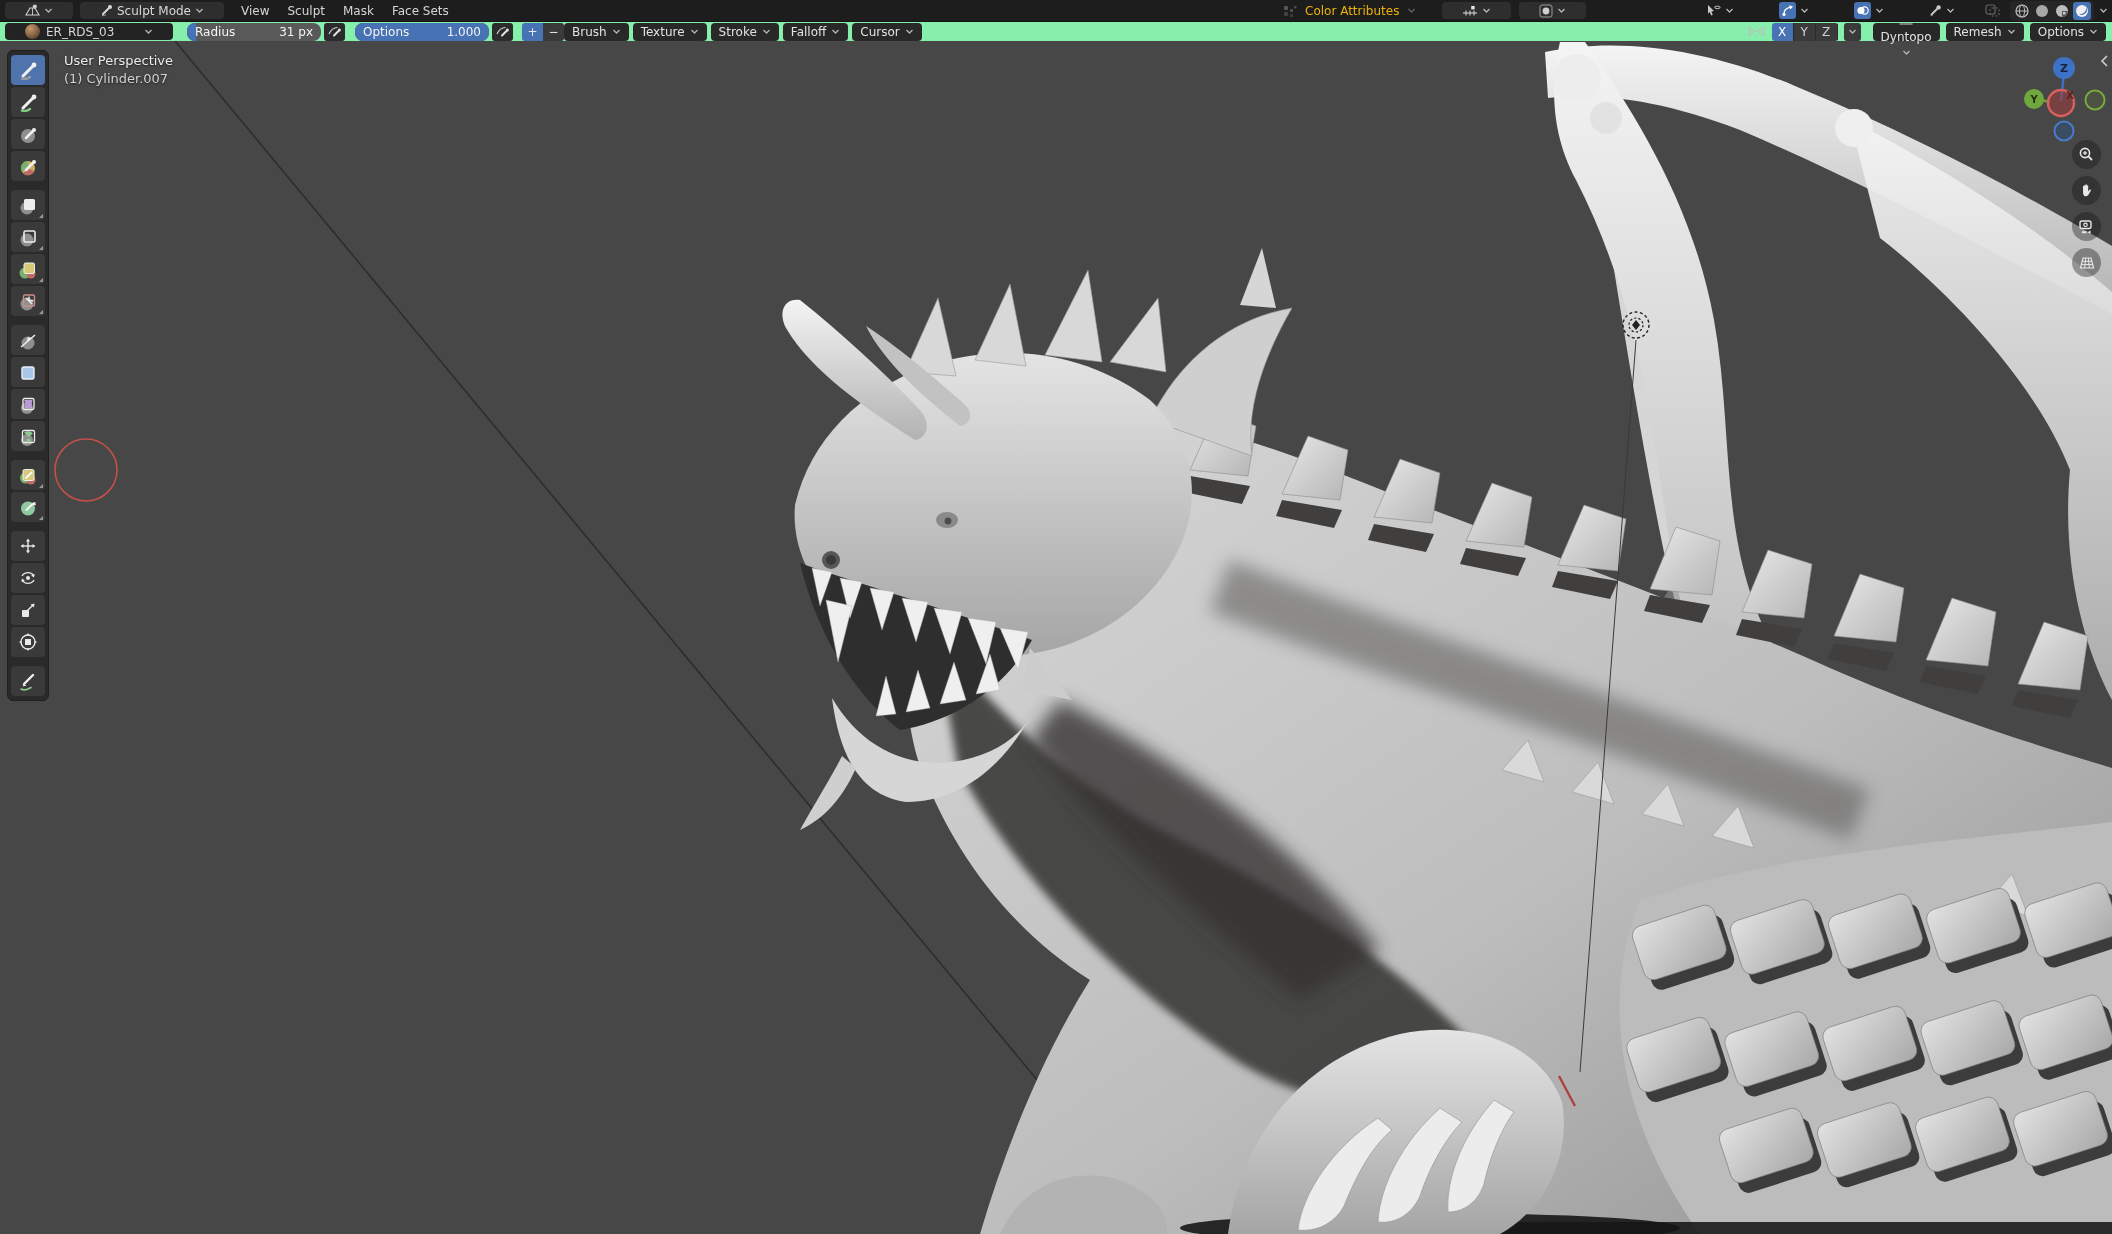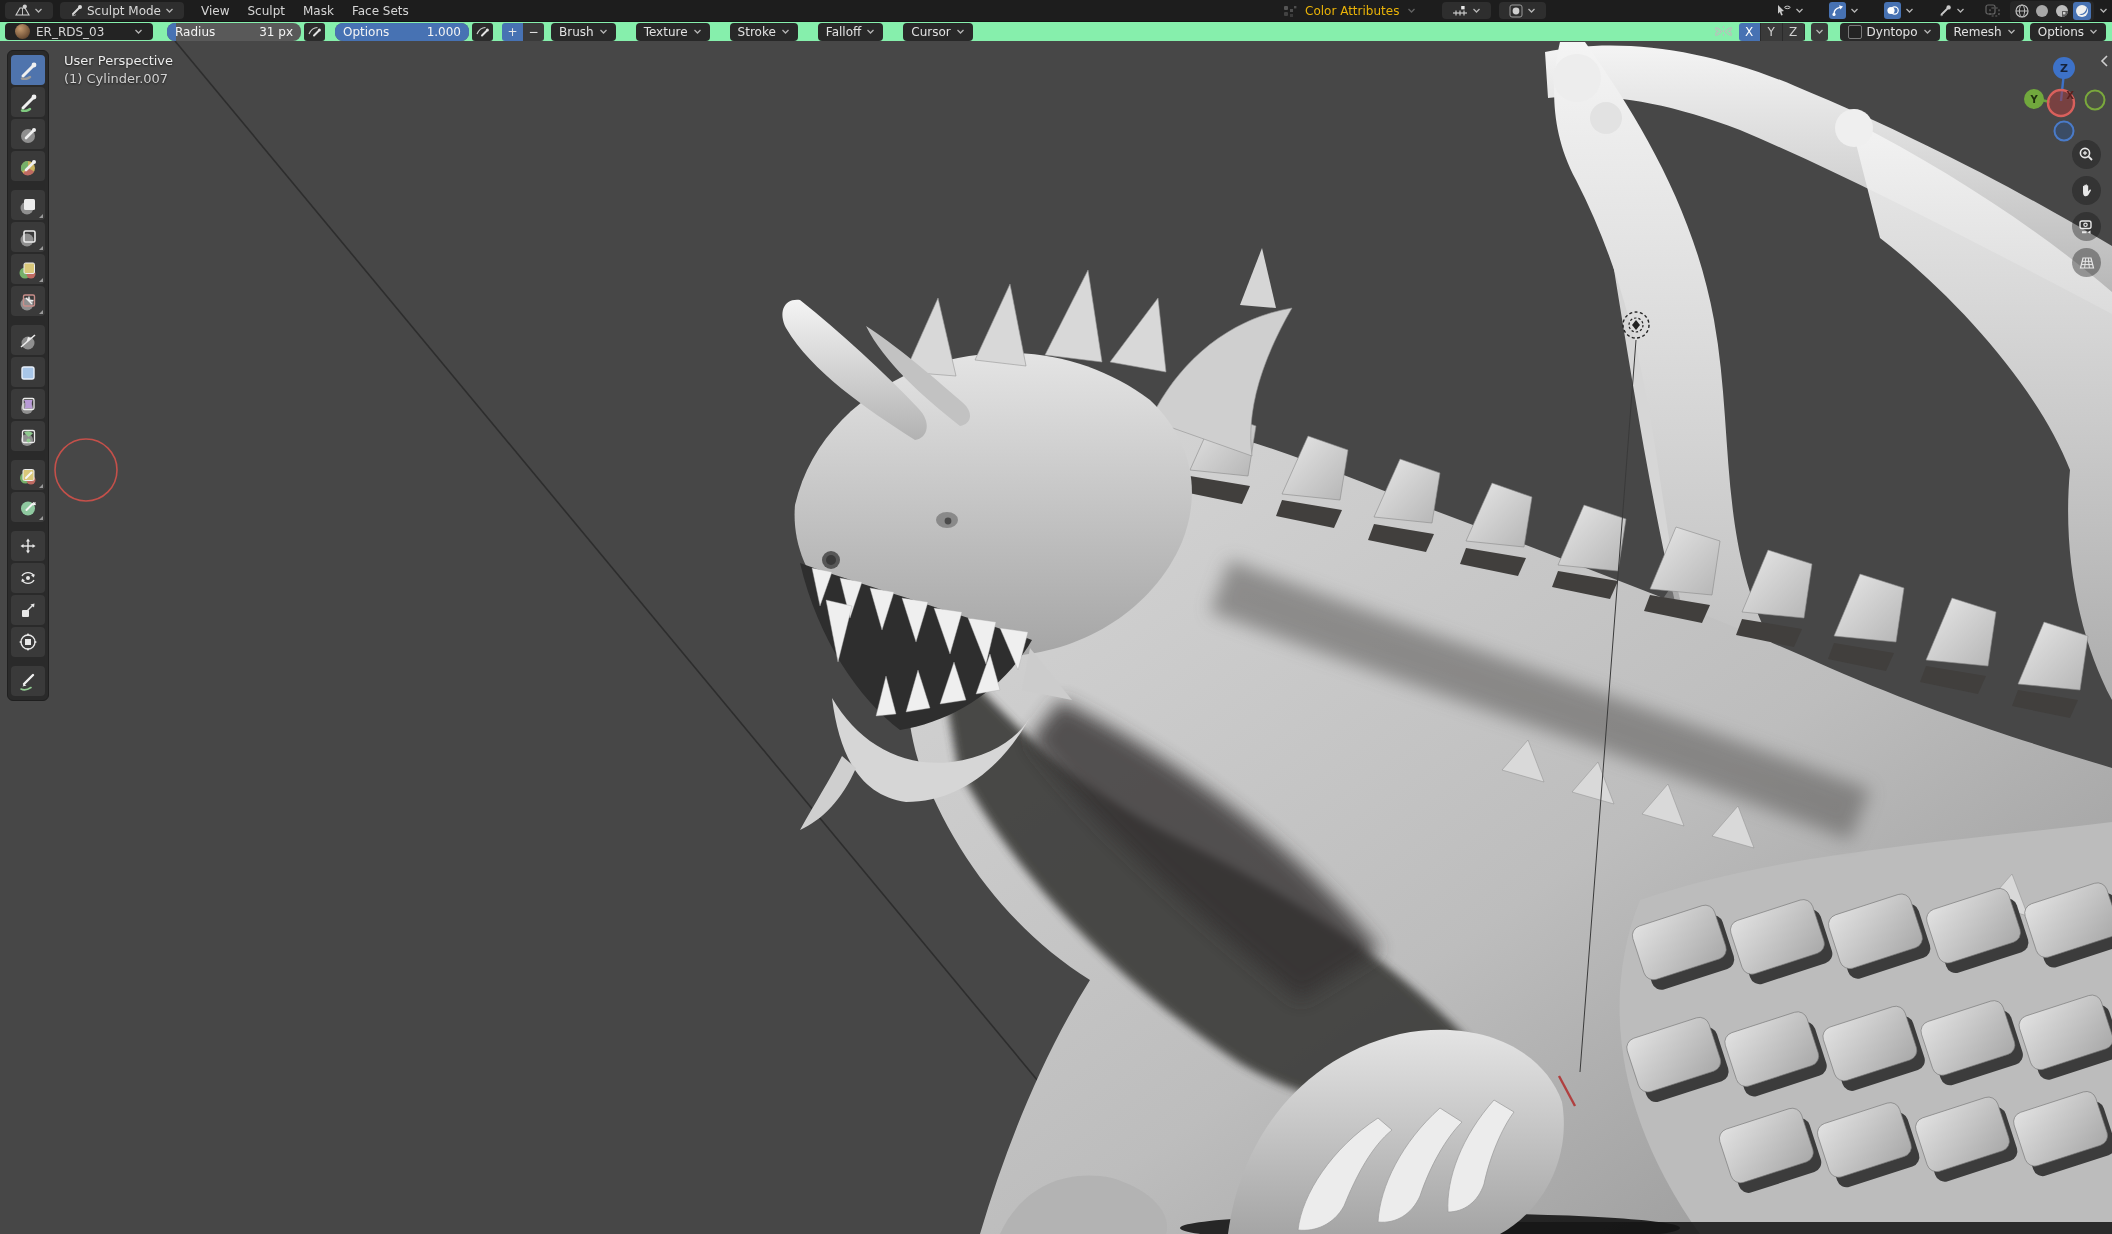--- a/index.html
+++ b/index.html
@@ -4,21 +4,21 @@
 <style>
   html,body{margin:0;padding:0;background:#111;}
   #app{position:relative;width:2112px;height:1234px;overflow:hidden;
        font-family:"DejaVu Sans",sans-serif;font-size:12px;color:#d8d8d8;
        -webkit-font-smoothing:antialiased;}
   
   #row1{position:absolute;left:0;top:0;width:2112px;height:21px;background:#1d1d1d;
         border-bottom:1px solid #141414;display:flex;align-items:center;z-index:30;}
   #row2{position:absolute;left:0;top:22px;width:2112px;height:19px;background:#86efac;
         display:flex;align-items:center;z-index:30;}
-  .hbtn{display:inline-flex;align-items:center;gap:4px;height:17px;padding:0 10px;
+  .hbtn{display:inline-flex;align-items:center;gap:4px;height:17px;padding:0 20px;
         background:#2e2e2e;border-radius:4px;cursor:default;}
   .menu-item{padding:0 9px;height:19px;display:inline-flex;align-items:center;color:#d6d6d6;text-align:right;}
   .chev{width:9px;height:7px;flex:0 0 auto;}
   .dim{color:#eab308;}
   
   .slider{position:relative;height:18px;border-radius:8px;background:#595959;overflow:hidden;
           display:flex;align-items:center;justify-content:space-between;padding:0 8px;
           color:#f4f4f4;}
   .slider .fill{position:absolute;left:0;top:0;bottom:0;background:#4772b3;}
   .slider span{position:relative;z-index:1;}
@@ -645,21 +645,21 @@
       </svg>
     </div>
 
     <div class="sqbtn blue" style="margin-left:9px;border-radius:3px 0 0 3px;">
       <span>+</span>
     </div>
     <div class="sqbtn" style="border-radius:0 3px 3px 0;">
       <span>−</span>
     </div>
 
-    <div id="dropdowns" style="display:flex;gap:20px;margin-left:7px;">
+    <div id="dropdowns" style="display:flex;gap:4px;margin-left:0;">
         <div class="ddbtn">
           <span>Brush</span>
           <svg class="chev" viewBox="0 0 9 7">
             <path d="M1.5,2 L4.5,5 L7.5,2" fill="none" stroke="#b5b5b5" stroke-width="1.3"></path>
           </svg>
         </div>
         <div class="ddbtn">
           <span>Texture</span>
           <svg class="chev" viewBox="0 0 9 7">
             <path d="M1.5,2 L4.5,5 L7.5,2" fill="none" stroke="#b5b5b5" stroke-width="1.3"></path>
@@ -694,21 +694,21 @@
       <div id="mirror-group" style="display:flex;border-radius:3px;overflow:hidden;">
           <div class="mirror-btn active">X</div>
           <div class="mirror-btn">Y</div>
           <div class="mirror-btn">Z</div>
         </div>
       <div class="sqbtn" style="width:17px;">
         <svg class="chev" viewBox="0 0 9 7">
             <path d="M1.5,2 L4.5,5 L7.5,2" fill="none" stroke="#b5b5b5" stroke-width="1.3"></path>
           </svg>
       </div>
-      <div class="ddbtn" style="margin-left:6px;">
+      <div class="ddbtn" style="margin-left:6px;flex-direction:column;">
         <span class="checkbox"></span>
         <span>Dyntopo</span>
         <svg class="chev" viewBox="0 0 9 7">
             <path d="M1.5,2 L4.5,5 L7.5,2" fill="none" stroke="#b5b5b5" stroke-width="1.3"></path>
           </svg>
       </div>
       <div class="ddbtn">
         <span>Remesh</span>
         <svg class="chev" viewBox="0 0 9 7">
             <path d="M1.5,2 L4.5,5 L7.5,2" fill="none" stroke="#b5b5b5" stroke-width="1.3"></path>

